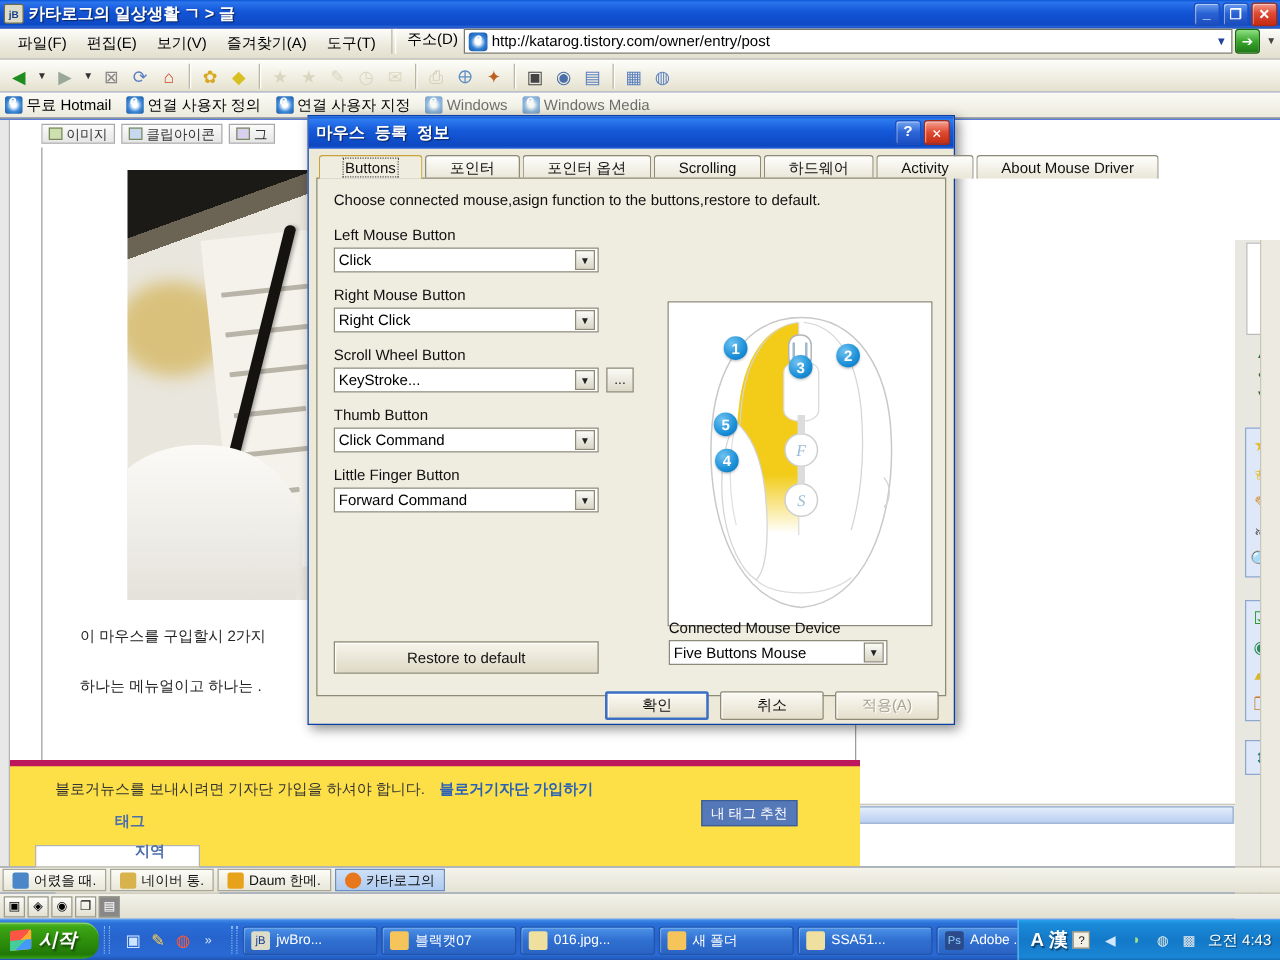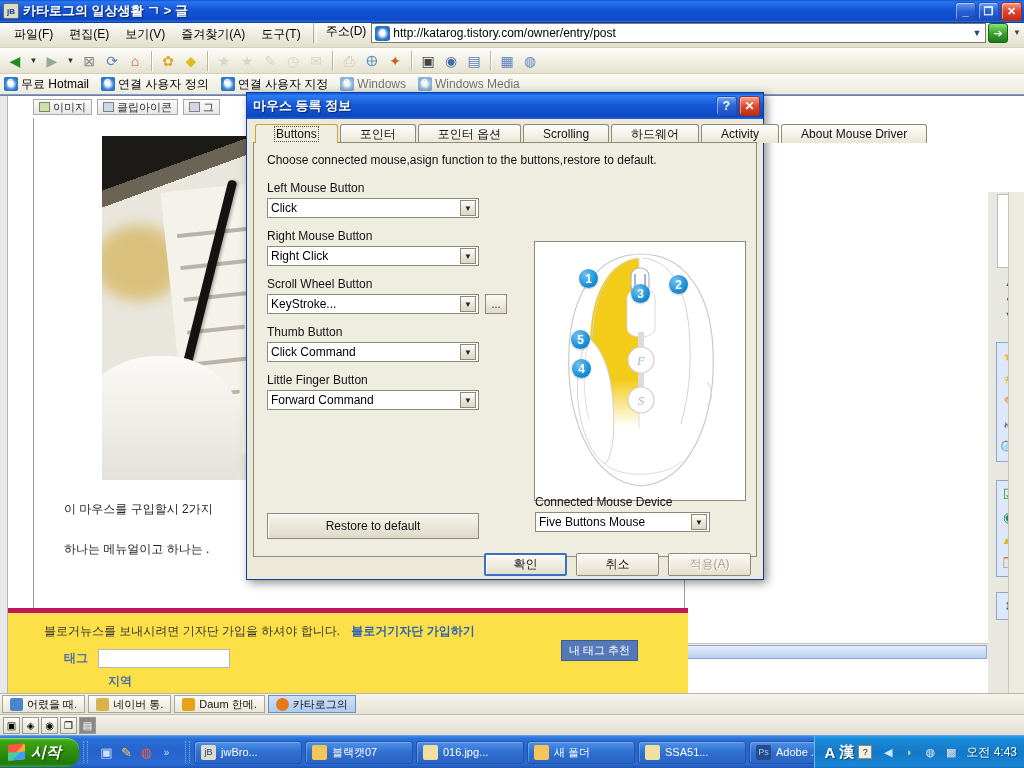--- a/index.html
+++ b/index.html
@@ -257,21 +257,21 @@
 
   
   #mouse-dialog{
     position:absolute;left:246px;top:92px;width:518px;height:488px;
     background:#ece9d8;border:1px solid #0a3faa;
     box-shadow:3px 3px 9px rgba(0,0,0,.45);
   }
   .dlg-title{
     height:26px;
     background:linear-gradient(to bottom,#0c58d8 0%,#2e7bf0 10%,#1559d9 45%,#0d47c0 92%,#2f6ce2 100%);
-    display:flex;align-items:center;padding:0 3px 0 6px;
+    display:flex;align-items:center;padding:0 3px 0 6px;font-family:Liberation Mono, monospace;
   }
   .dlg-title span.t{
     flex:1;color:#fff;font-size:13px;font-weight:bold;
     text-shadow:1px 1px 1px rgba(0,0,0,.55);
   }
   .dlg-btn{
     width:21px;height:20px;border-radius:3px;border:1px solid #1b4fbf;
     display:flex;align-items:center;justify-content:center;color:#fff;font-size:12px;font-weight:bold;
     background:linear-gradient(to bottom,#77a6f0,#2d66d8 48%,#1c4ec0);
     box-shadow:inset 1px 1px 0 rgba(255,255,255,.45);margin-left:2px;
@@ -470,21 +470,21 @@
     <div class="doc-scroll-h">
       <div class="sb-arrow">◀</div>
       <div class="sb-thumb-h"></div>
     </div>
 
     <div class="blogform">
       <div class="bf-note">
         <span>블로거뉴스를 보내시려면 기자단 가입을 하셔야 합니다.</span>
         <a href="#">블로거기자단 가입하기</a>
       </div>
-      <div class="bf-row" style="left:36px;top:36px;">
+      <div class="bf-row" style="left:20px;top:36px;flex-direction:column;">
         <span class="bf-lbl">태그</span>
         <input class="bf-input" placeholder="" style="">
       </div>
       <div class="bf-row" style="left:36px;top:60px;flex-direction:column;">
         <span class="bf-lbl">지역</span>
         <input class="bf-input" placeholder="" style="">
       </div>
       <div class="bf-tagbtn">내 태그 추천</div>
     </div>
 

